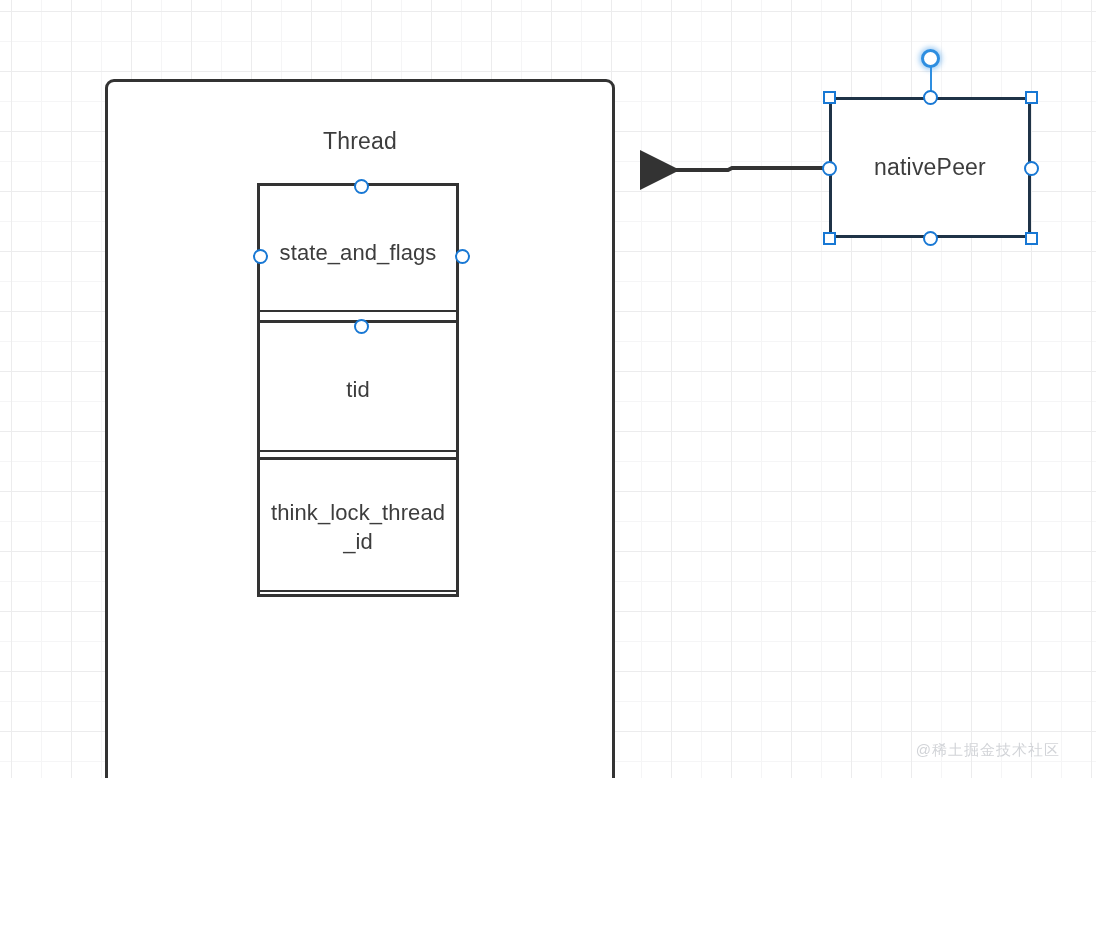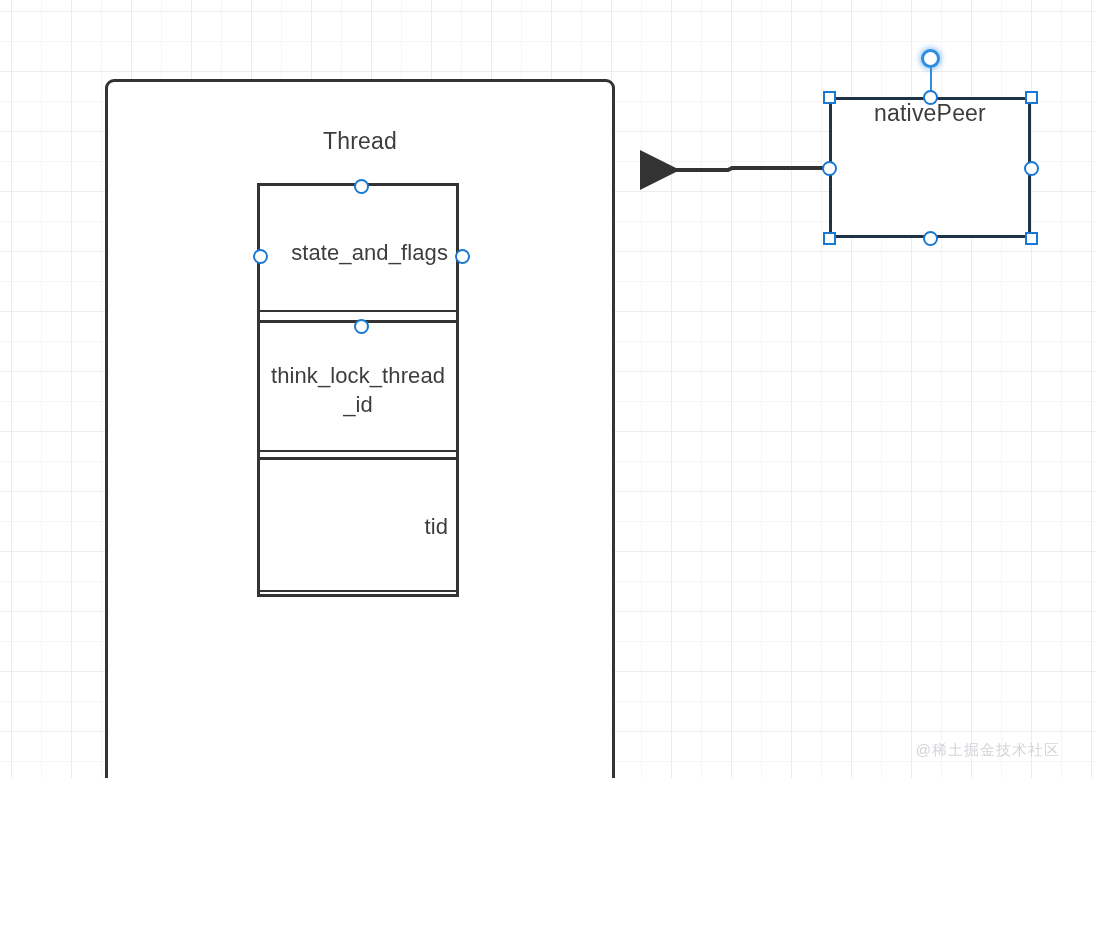--- a/index.html
+++ b/index.html
@@ -63,21 +63,21 @@
   }
   .field-box {
     position: relative;
     box-sizing: border-box;
     width: 202px;
     height: 140px;
     border: 3px solid #333333;
     background: #ffffff;
     display: flex;
     align-items: center;
-    justify-content: flex-end;
+    justify-content: center;
     margin-bottom: -3px;
   }
   .field-box:last-child { margin-bottom: 0; }
   .field-label {
     font-size: 22px;
     color: #3d3d3d;
     text-align: center;
     line-height: 1.32;
     padding: 0 8px;
     word-break: break-all;
@@ -102,21 +102,21 @@
   .peer-box {
     position: absolute;
     left: 829px;
     top: 97px;
     width: 202px;
     height: 141px;
     box-sizing: border-box;
     border: 3px solid #1f3347;
     background: #ffffff;
     display: flex;
-    align-items: flex-start;
+    align-items: center;
     justify-content: center;
     z-index: 6;
   }
   .peer-label {
     font-size: 23px;
     color: #3d3d3d;
     letter-spacing: 0.2px;
   }
 
   
@@ -205,25 +205,25 @@
       <span class="field-label">state_and_flags</span>
       <span class="cp" style="left:101px; top:0px;"></span>
       <span class="cp" style="left:0px;   top:70px;"></span>
       <span class="cp" style="left:202px; top:70px;"></span>
       <span class="cp" style="left:101px; top:140px;"></span>
 
     </div>
 
 
     <div class="field-box">
+      <span class="field-label">tid</span>
+    </div>
+
+    <div class="field-box">
       <span class="field-label">think_lock_thread_id</span>
-    </div>
-
-    <div class="field-box">
-      <span class="field-label">tid</span>
     </div>
   </div>
 
   <div style="position:absolute;left:257px;top:310px;width:202px;height:2px;background:#333;z-index:3;"></div>
   <div style="position:absolute;left:257px;top:450px;width:202px;height:2px;background:#333;z-index:3;"></div>
   <div style="position:absolute;left:257px;top:590px;width:202px;height:2px;background:#333;z-index:3;"></div>
 
   <svg class="edge-svg" viewBox="0 0 1096 934" xmlns="http://www.w3.org/2000/svg">
     <defs>
       <marker id="arrowLeft" markerWidth="12" markerHeight="12" refX="10" refY="5" orient="auto" markerUnits="strokeWidth">

